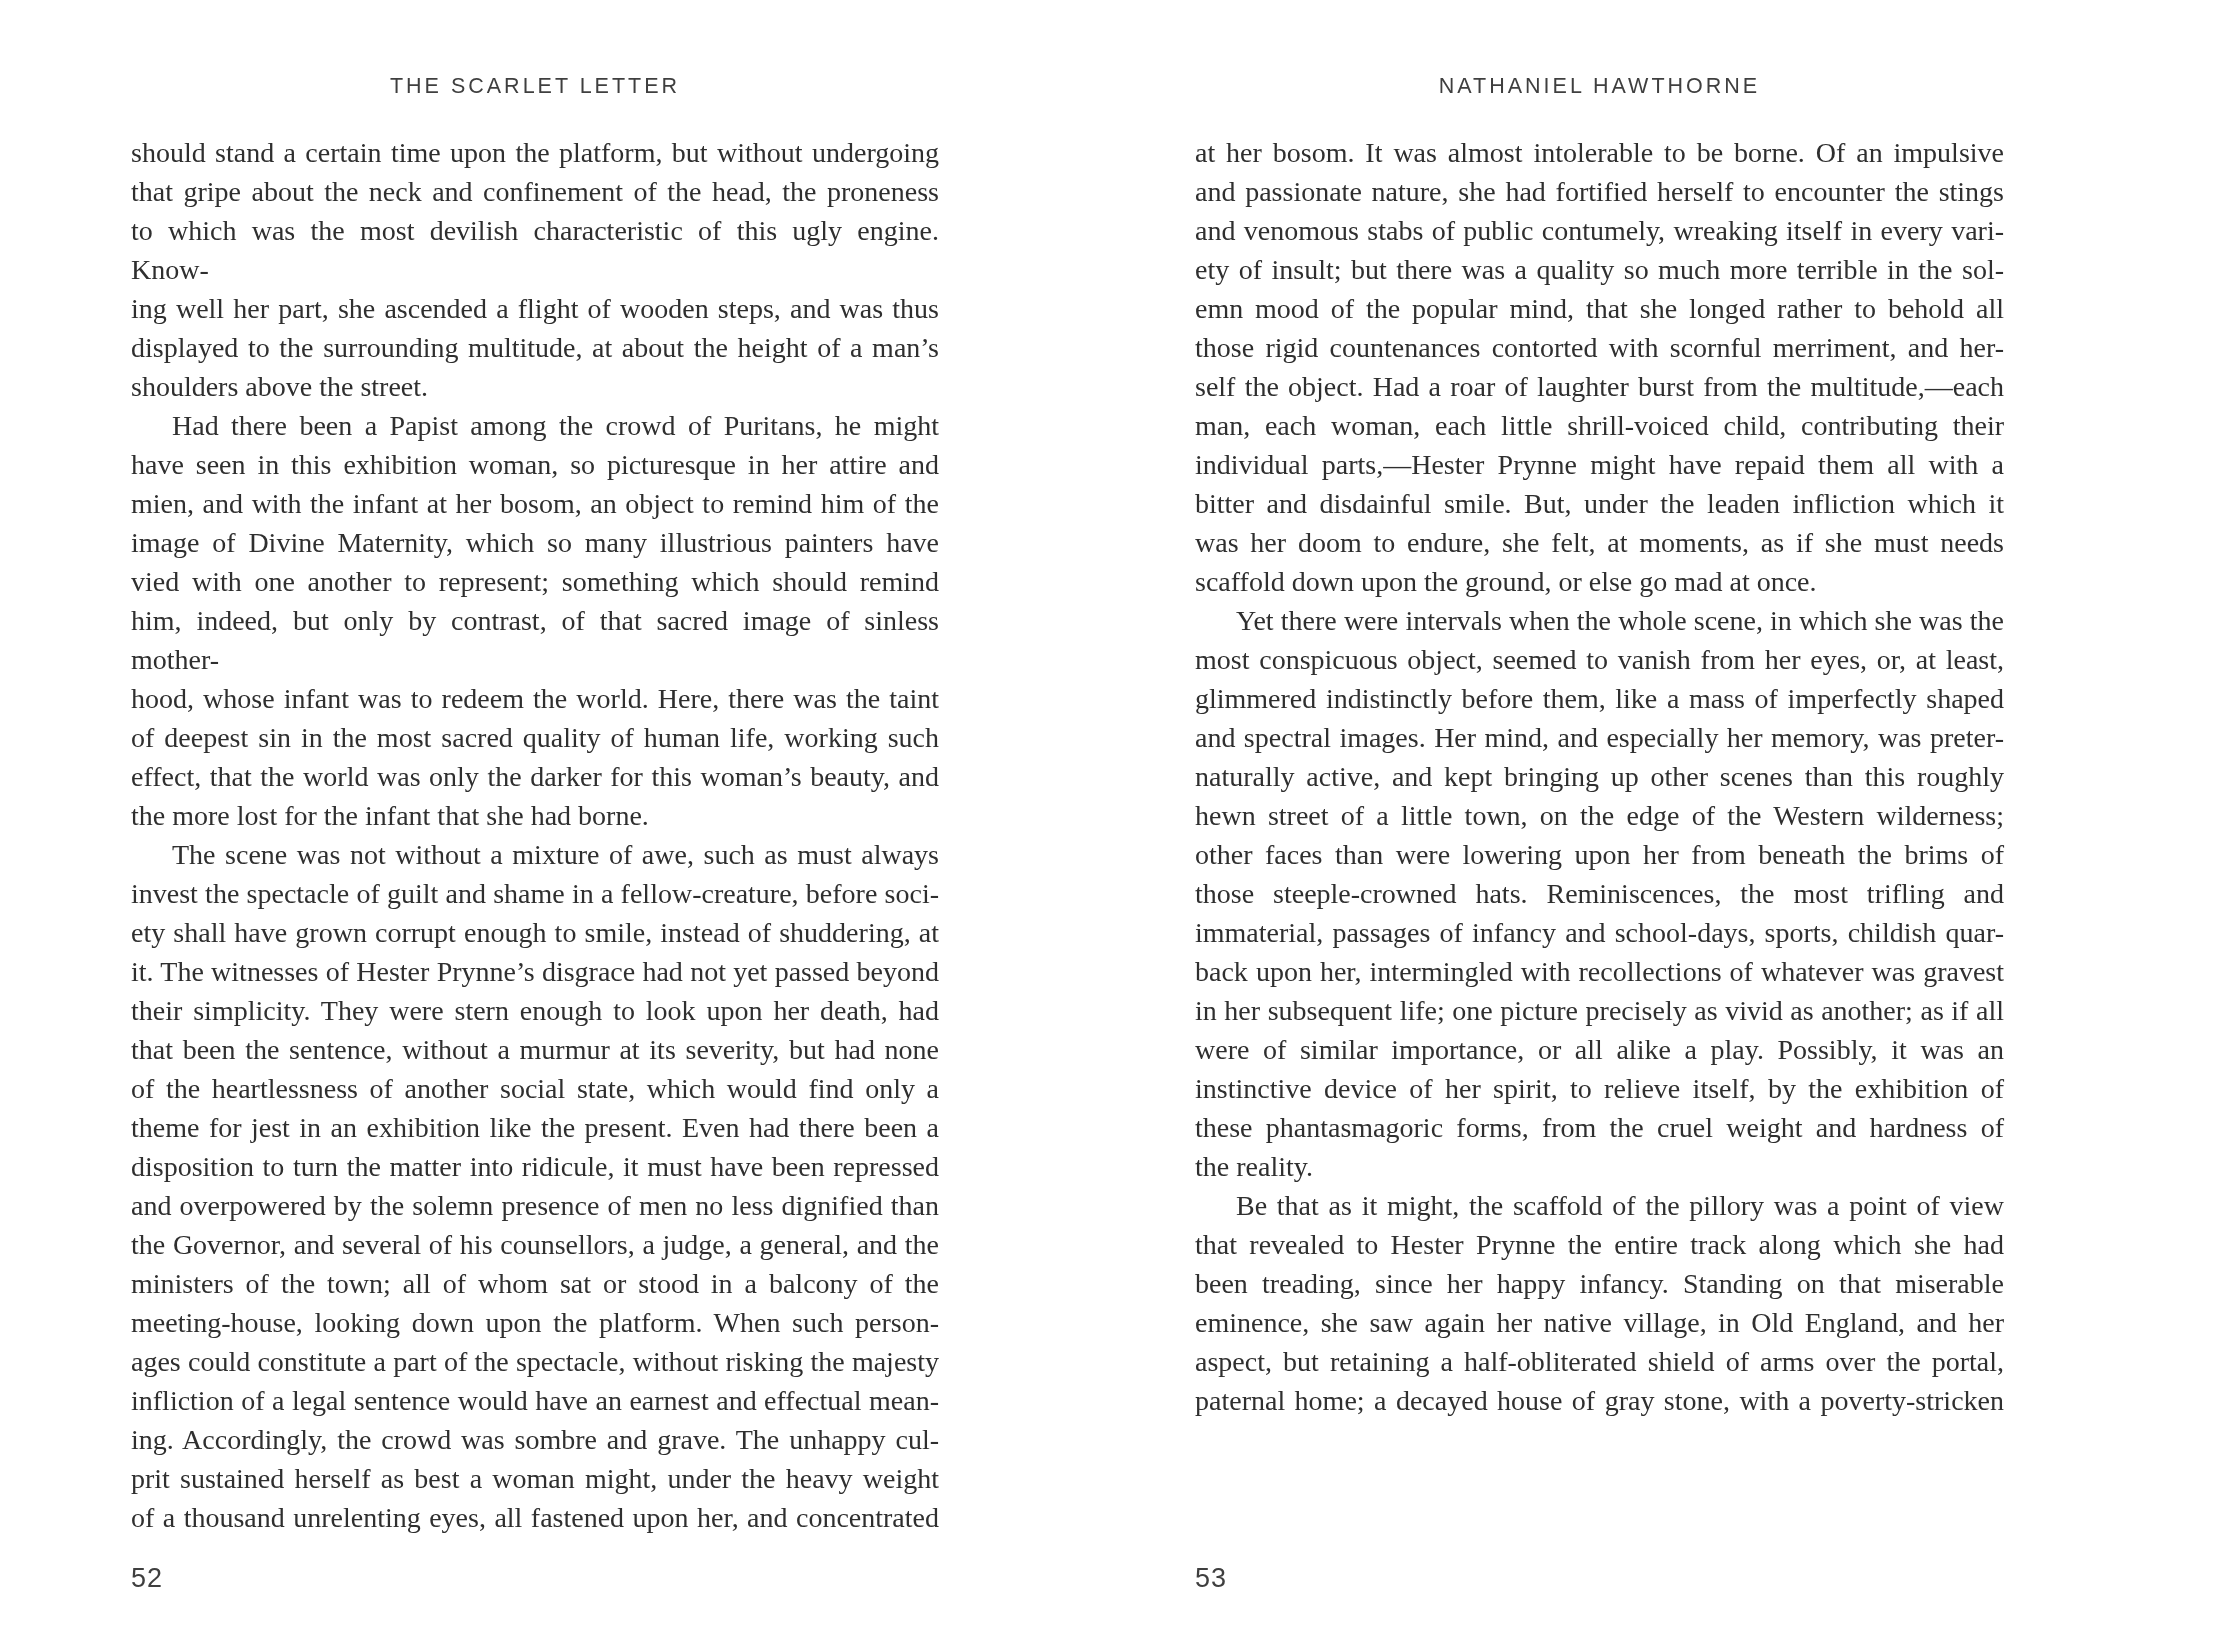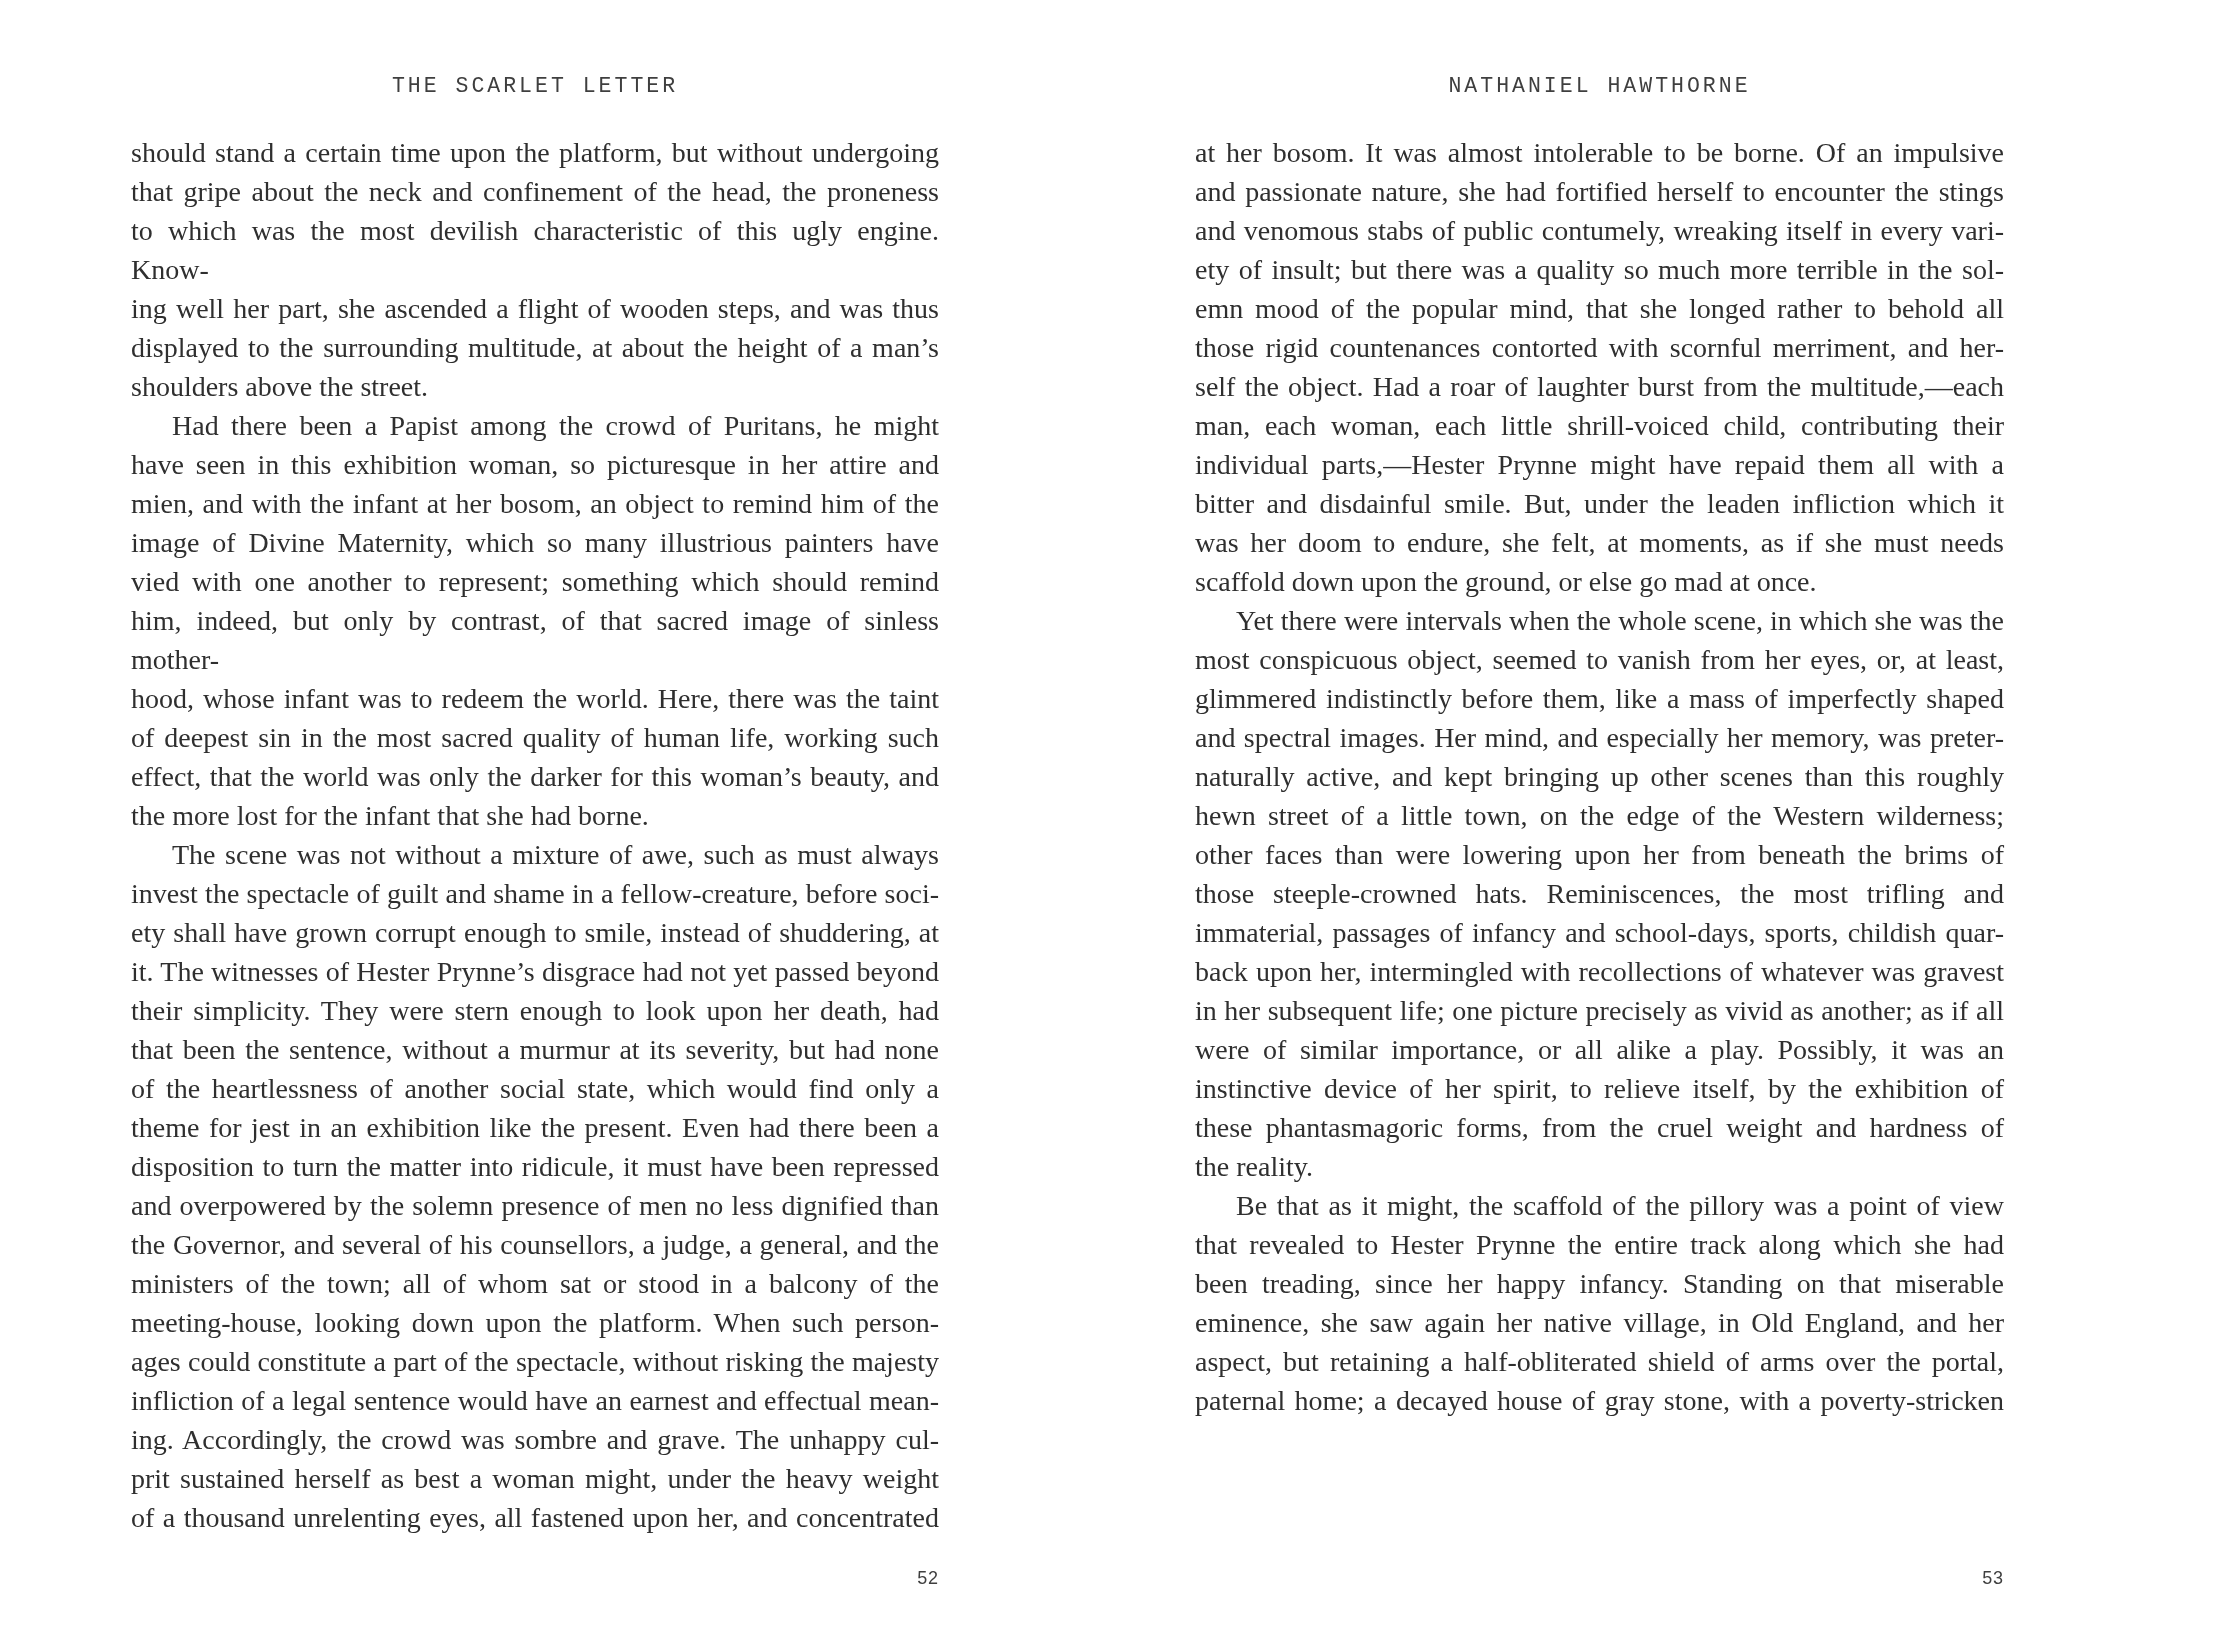--- a/index.html
+++ b/index.html
@@ -24,21 +24,21 @@
   }
   .column {
     position: relative;
     height: 1650px;
     padding-top: 76px;
   }
   .page-left .column { margin-left: 131px; width: 808px; }
   .page-right .column { margin-left: 76px; width: 809px; }
 
   .running-head {
-    font-family: Liberation Mono, monospace;
+    font-family: Liberation Sans, sans-serif;
     font-size: 21.5px;
     line-height: 21.5px;
     letter-spacing: 3px;
     color: #3f3f3f;
     text-align: center;
     white-space: nowrap;
   }
   .text-block {
     margin-top: 35px;
     font-size: 28px;
@@ -53,23 +53,23 @@
     text-align: left;
     text-align-last: left;
   }
   .para.indent .line:first-child { text-indent: 41px; }
 
   .folio {
     position: absolute;
     top: 1565px;
     left: 0;
     width: 100%;
-    text-align: right;
+    text-align: left;
     font-family: "Liberation Sans", sans-serif;
-    font-size: 18px;
+    font-size: 27px;
     line-height: 26px;
     letter-spacing: 0.9px;
     color: #3f3f3f;
   }
 </style>
 </head>
 <body>
 
 <div class="spread">
 

